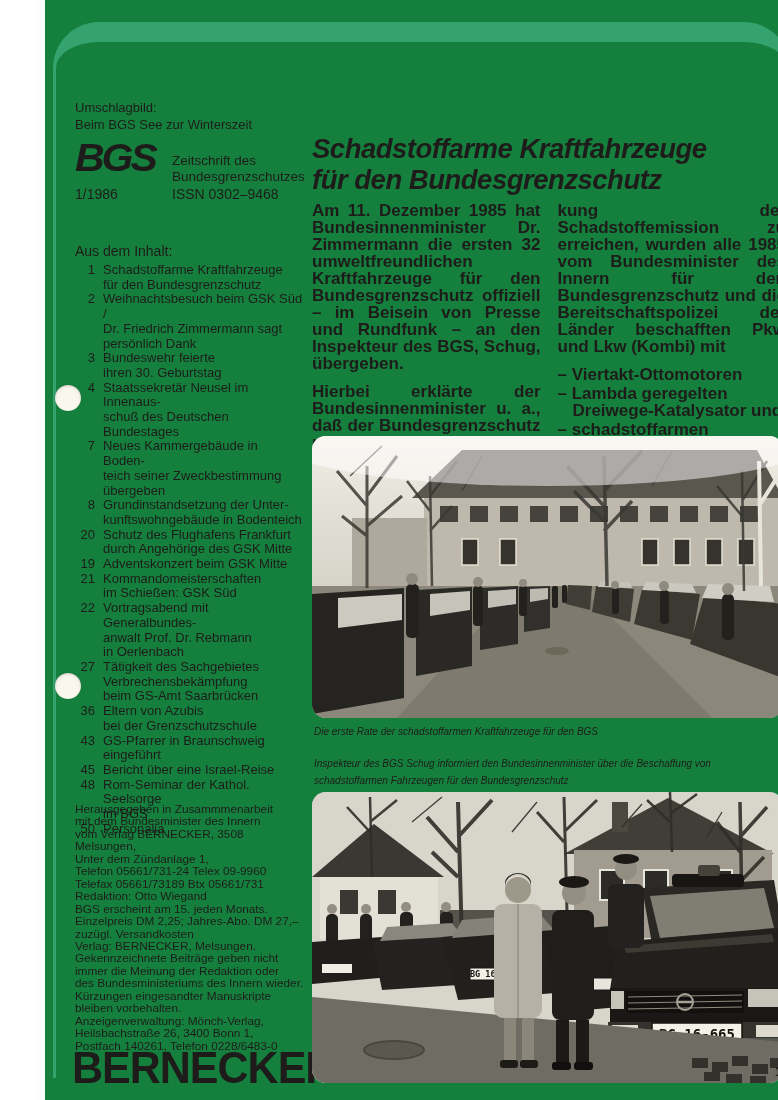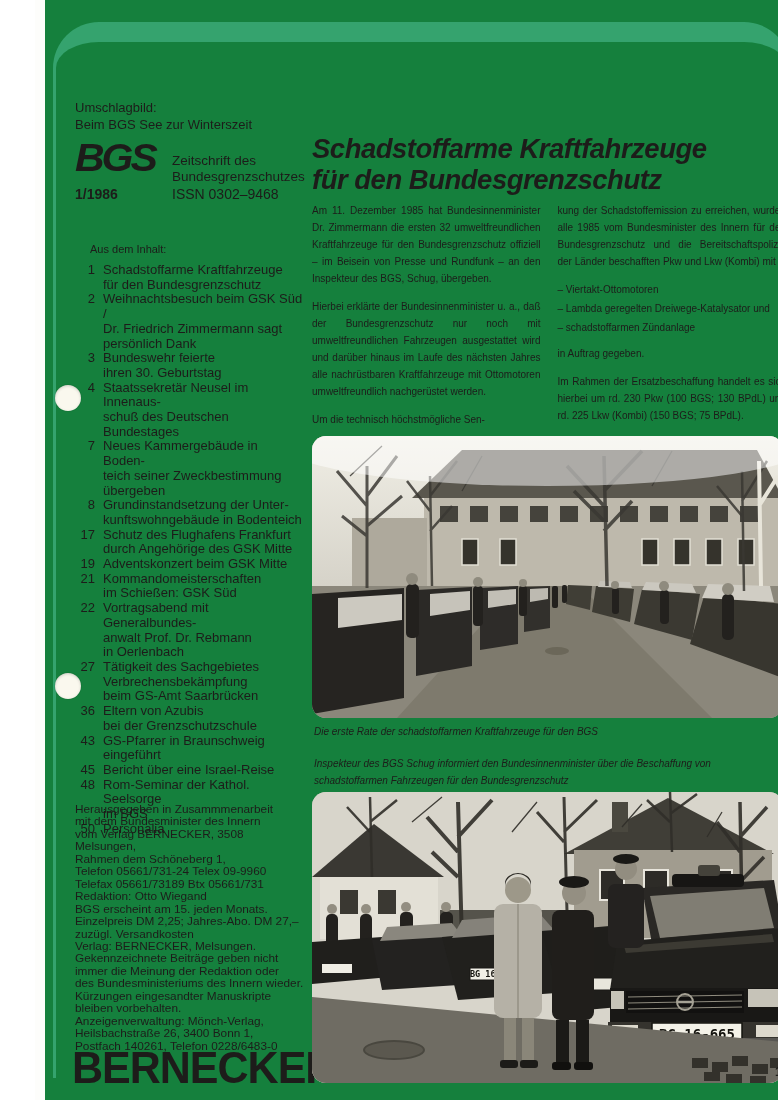--- a/index.html
+++ b/index.html
@@ -14,36 +14,36 @@
   .hole-1{left:20px;top:385px;}
   .hole-2{left:20px;top:673px;}
 
   
   .cover-note{position:absolute;left:40px;top:100px;font-size:13px;line-height:16.5px;}
   .masthead{position:absolute;left:40px;top:141px;width:225px;}
   .bgs-logo{font-size:41px;font-weight:bold;font-style:italic;letter-spacing:-3px;
       line-height:34px;display:inline-block;transform:scaleY(.95);}
   .masthead-sub{position:absolute;left:97px;top:12px;font-size:13.5px;line-height:15.5px;}
   .issue-row{position:absolute;left:40px;top:186px;width:225px;font-size:14px;}
-  .issue{font-weight:bold;}
+  .issue{font-weight:normal;}
   .issn{position:absolute;left:97px;top:0;font-weight:normal;}
-  .toc-heading{position:absolute;left:55px;top:243px;font-size:11px;}
+  .toc-heading{position:absolute;left:40px;top:243px;font-size:14px;}
   .toc{position:absolute;left:40px;top:263px;width:228px;font-size:13px;line-height:14.7px;}
   .toc-item{display:flex;}
   .toc-num{width:20px;flex:none;text-align:right;padding-right:8px;}
   .toc-text{flex:1;}
   .imprint{position:absolute;left:40px;top:803px;width:232px;font-size:11.8px;line-height:12.45px;}
   .bernecker{position:absolute;left:37px;top:1044px;font-size:43px;font-weight:bold;
       letter-spacing:-1px;transform:scaleY(1.02);}
 
   
   .article-title{position:absolute;left:277px;top:134px;width:475px;margin:0;
       font-size:27.5px;line-height:30.5px;font-weight:bold;font-style:italic;letter-spacing:-.5px;}
   .article-cols{position:absolute;left:277px;top:202px;width:474px;display:flex;gap:17px;}
-  .article-col{width:228.5px;font-size:10px;line-height:17px;text-align:justify;}
+  .article-col{width:228.5px;font-size:17px;line-height:17px;text-align:justify;font-weight:bold;}
   .article-col p{margin:0 0 11px 0;}
   .article-col p.bullet{margin:0 0 2px 0;padding-left:15px;text-indent:-15px;text-align:left;}
   .article-col p.after-bullets{margin-top:9px;}
 
   .photo{position:absolute;left:277px;width:471px;overflow:hidden;border-radius:14px;background:#b9b5aa;}
   .photo-1{top:436px;height:282px;}
   .photo-2{top:792px;height:291px;}
   .photo svg{display:block;}
   .caption{position:absolute;left:279px;width:471px;font-size:10px;line-height:17px;font-style:italic;}
   .caption-1{top:723px;}
@@ -100,21 +100,21 @@
       </div>
       <div class="toc-item">
         <span class="toc-num">7</span>
         <span class="toc-text">Neues Kammergebäude in Boden-<br>teich seiner Zweckbestimmung<br>übergeben</span>
       </div>
       <div class="toc-item">
         <span class="toc-num">8</span>
         <span class="toc-text">Grundinstandsetzung der Unter-<br>kunftswohngebäude in Bodenteich</span>
       </div>
       <div class="toc-item">
-        <span class="toc-num">17</span>
+        <span class="toc-num">20</span>
         <span class="toc-text">Schutz des Flughafens Frankfurt<br>durch Angehörige des GSK Mitte</span>
       </div>
       <div class="toc-item">
         <span class="toc-num">19</span>
         <span class="toc-text">Adventskonzert beim GSK Mitte</span>
       </div>
       <div class="toc-item">
         <span class="toc-num">21</span>
         <span class="toc-text">Kommandomeisterschaften<br>im Schießen: GSK Süd</span>
       </div>
@@ -145,21 +145,21 @@
       <div class="toc-item">
         <span class="toc-num">50</span>
         <span class="toc-text">Personalia</span>
       </div>
     </div>
 
   <div class="imprint">
       <div>Herausgegeben in Zusammmenarbeit</div>
       <div>mit dem Bundesminister des Innern</div>
       <div>vom Verlag BERNECKER, 3508 Melsungen,</div>
-      <div>Rahmen dem Schöneberg 1,</div>
+      <div>Unter dem Zündanlage 1,</div>
       <div>Telefon 05661/731-24   Telex 09-9960</div>
       <div>Telefax 05661/73189   Btx 05661/731</div>
       <div>Redaktion: Otto Wiegand</div>
       <div>BGS erscheint am 15. jeden Monats.</div>
       <div>Einzelpreis DM 2,25; Jahres-Abo. DM 27,–</div>
       <div>zuzügl. Versandkosten</div>
       <div>Verlag: BERNECKER, Melsungen.</div>
       <div>Gekennzeichnete Beiträge geben nicht</div>
       <div>immer die Meinung der Redaktion oder</div>
       <div>des Bundesministeriums des Innern wieder.</div>

